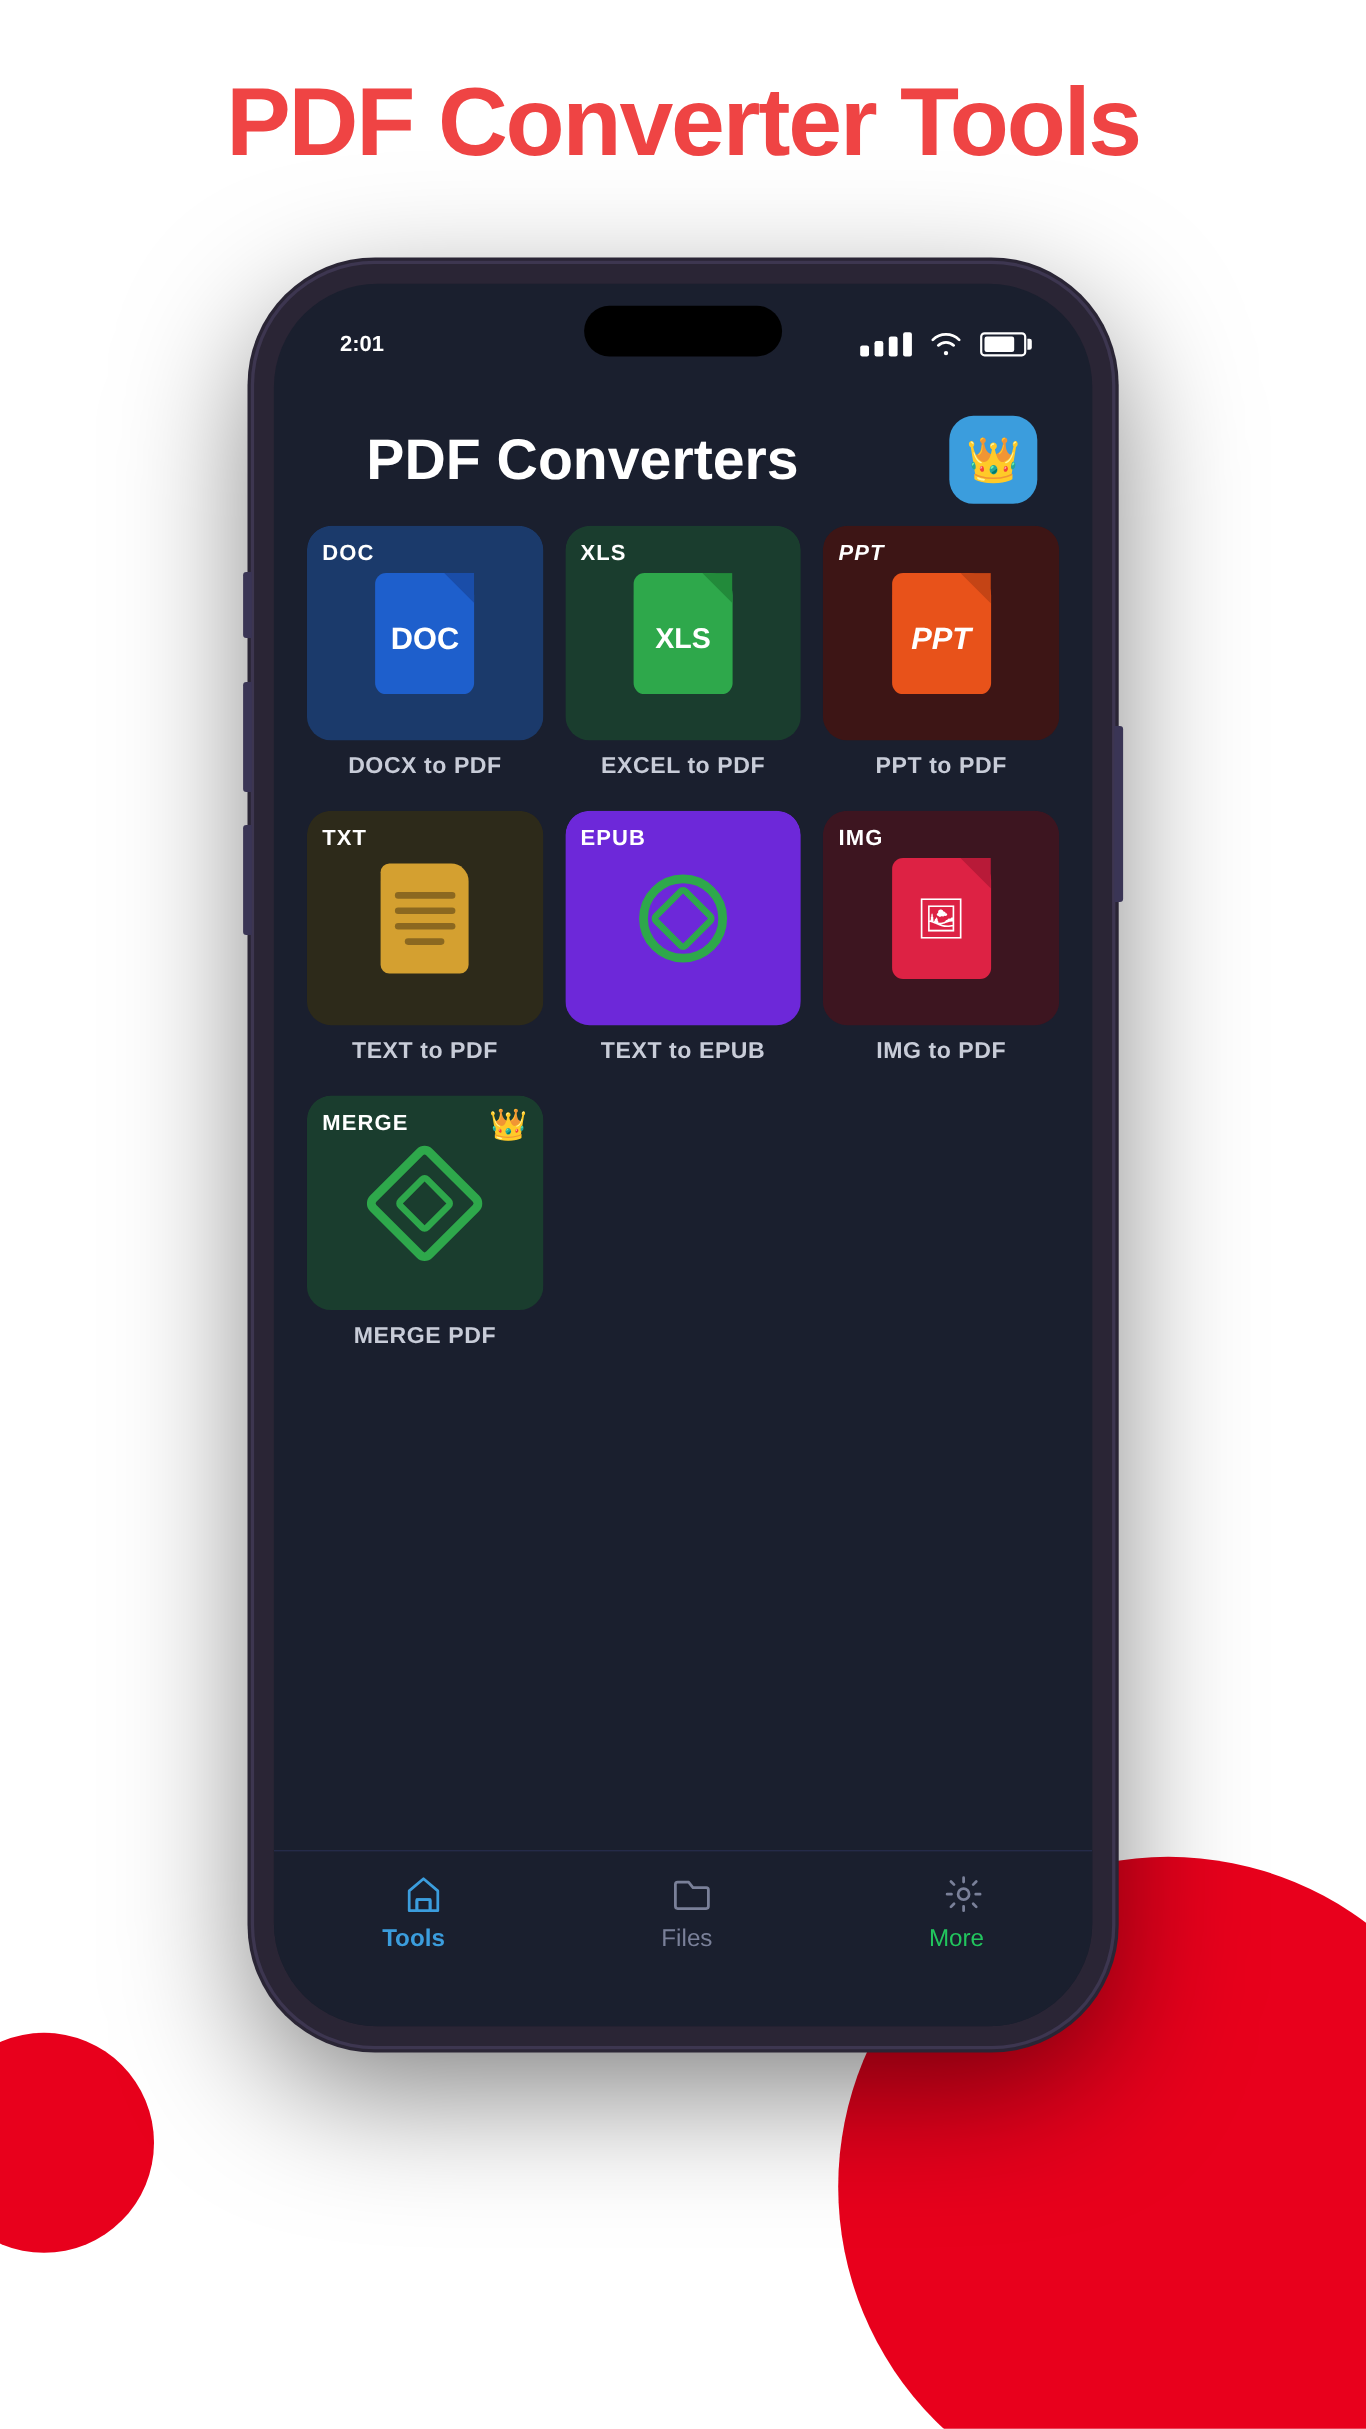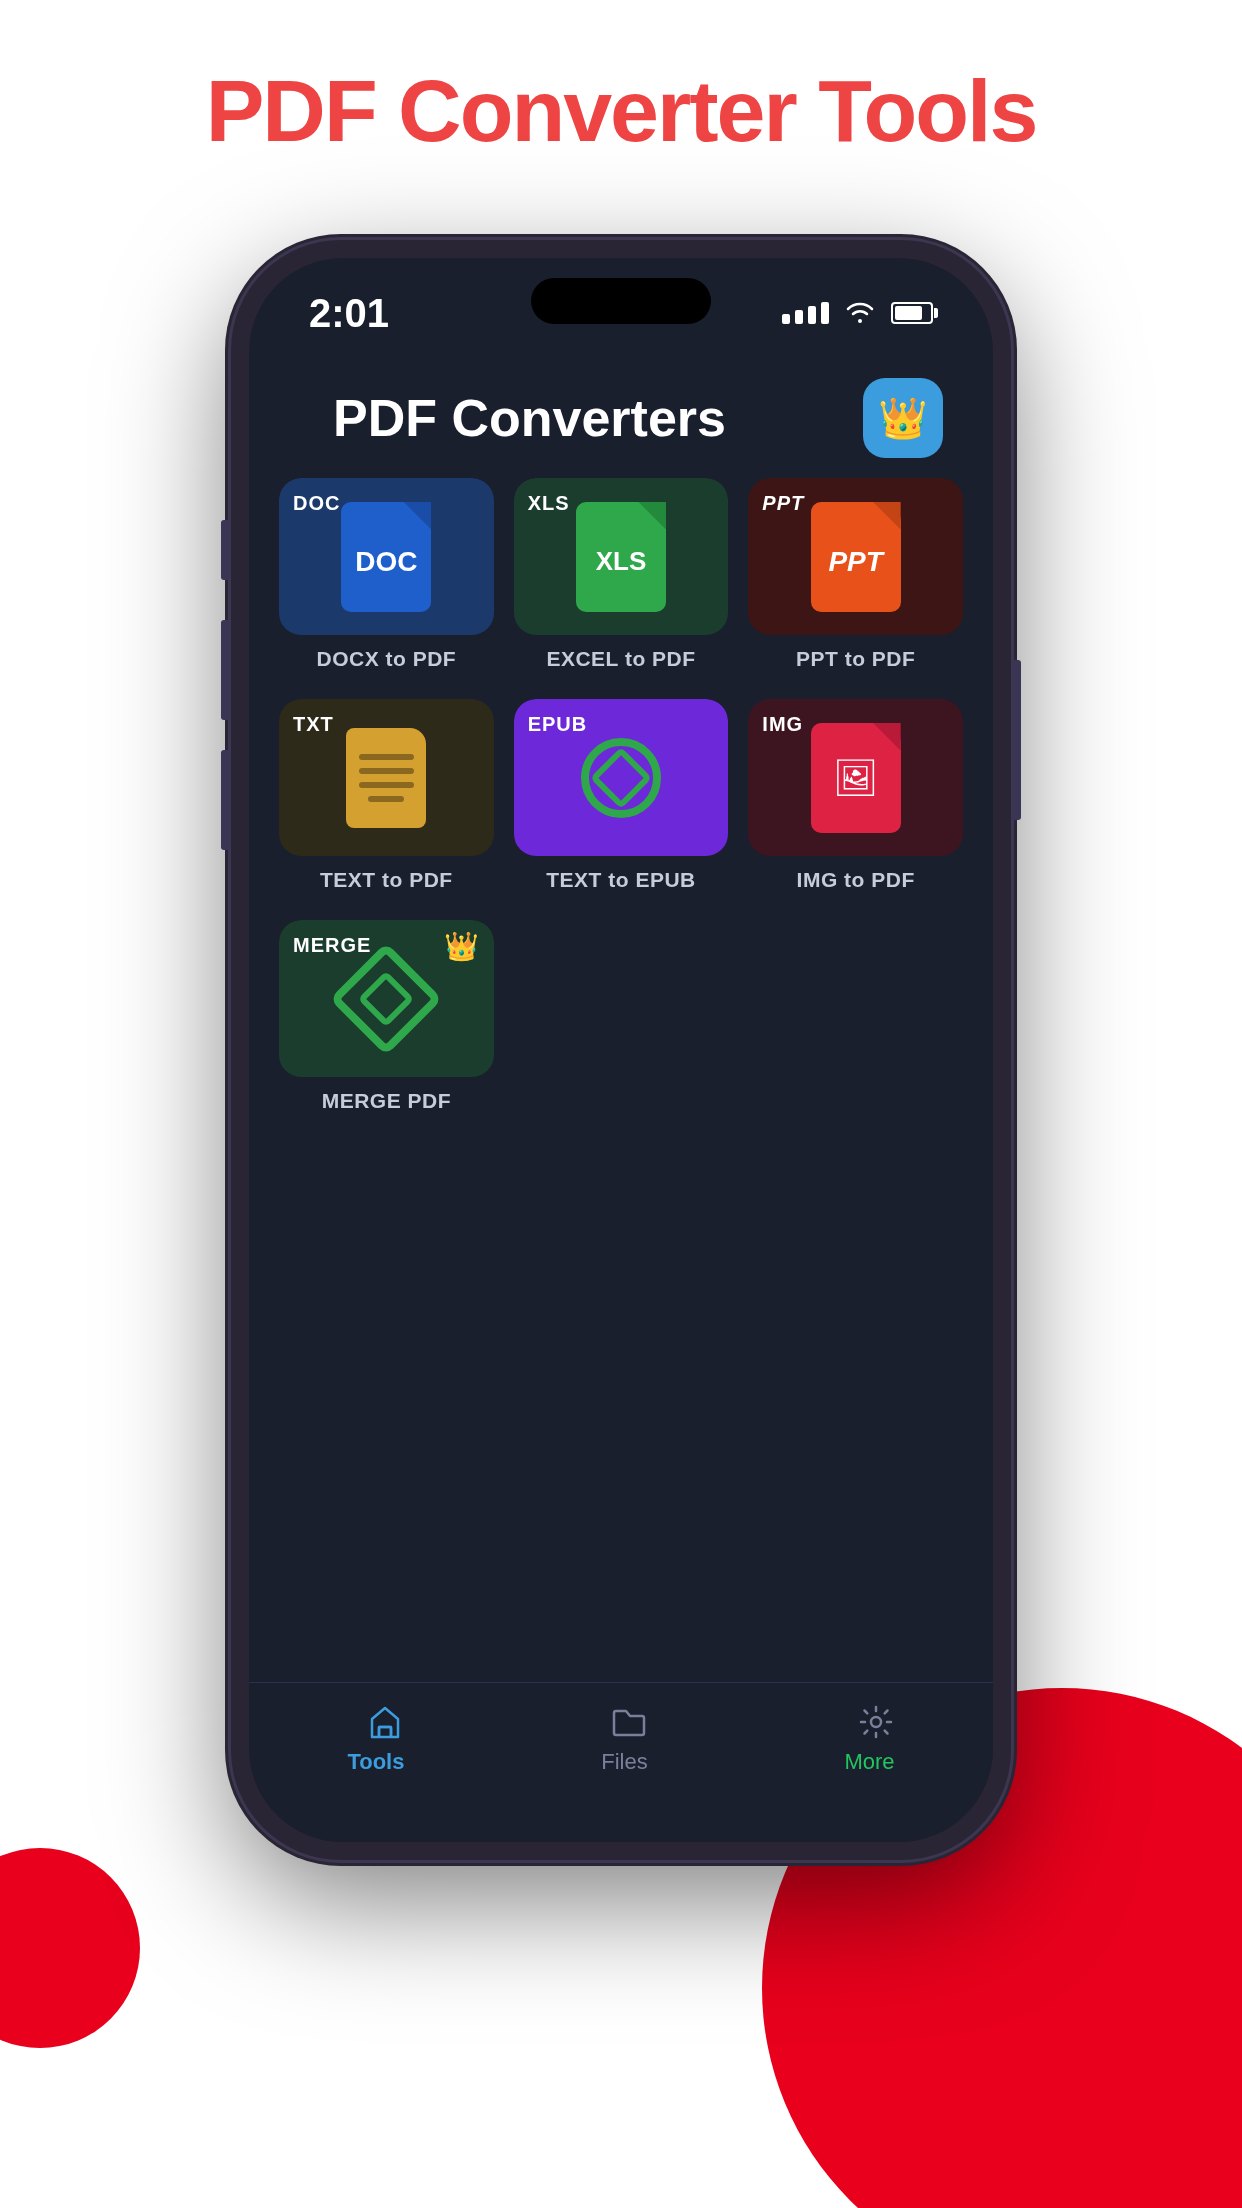--- a/index.html
+++ b/index.html
@@ -83,21 +83,21 @@
       right: 0;
       height: 90px;
       display: flex;
       align-items: center;
       justify-content: space-between;
       padding: 20px 60px 0;
       z-index: 10;
     }
 
     .status-time {
-      font-size: 40px;
+      font-size: 20px;
       font-weight: 600;
       color: #ffffff;
     }
 
     .status-icons {
       display: flex;
       align-items: center;
       gap: 16px;
     }
 
@@ -206,21 +206,21 @@
       border-radius: 22px;
       overflow: hidden;
       display: flex;
       flex-direction: column;
       align-items: center;
       cursor: pointer;
     }
 
     .item-icon-area {
       width: 100%;
-      height: 157px;
+      height: 195px;
       display: flex;
       align-items: center;
       justify-content: center;
       position: relative;
       border-radius: 22px;
     }
 
     .item-badge {
       position: absolute;
       top: 14px;

